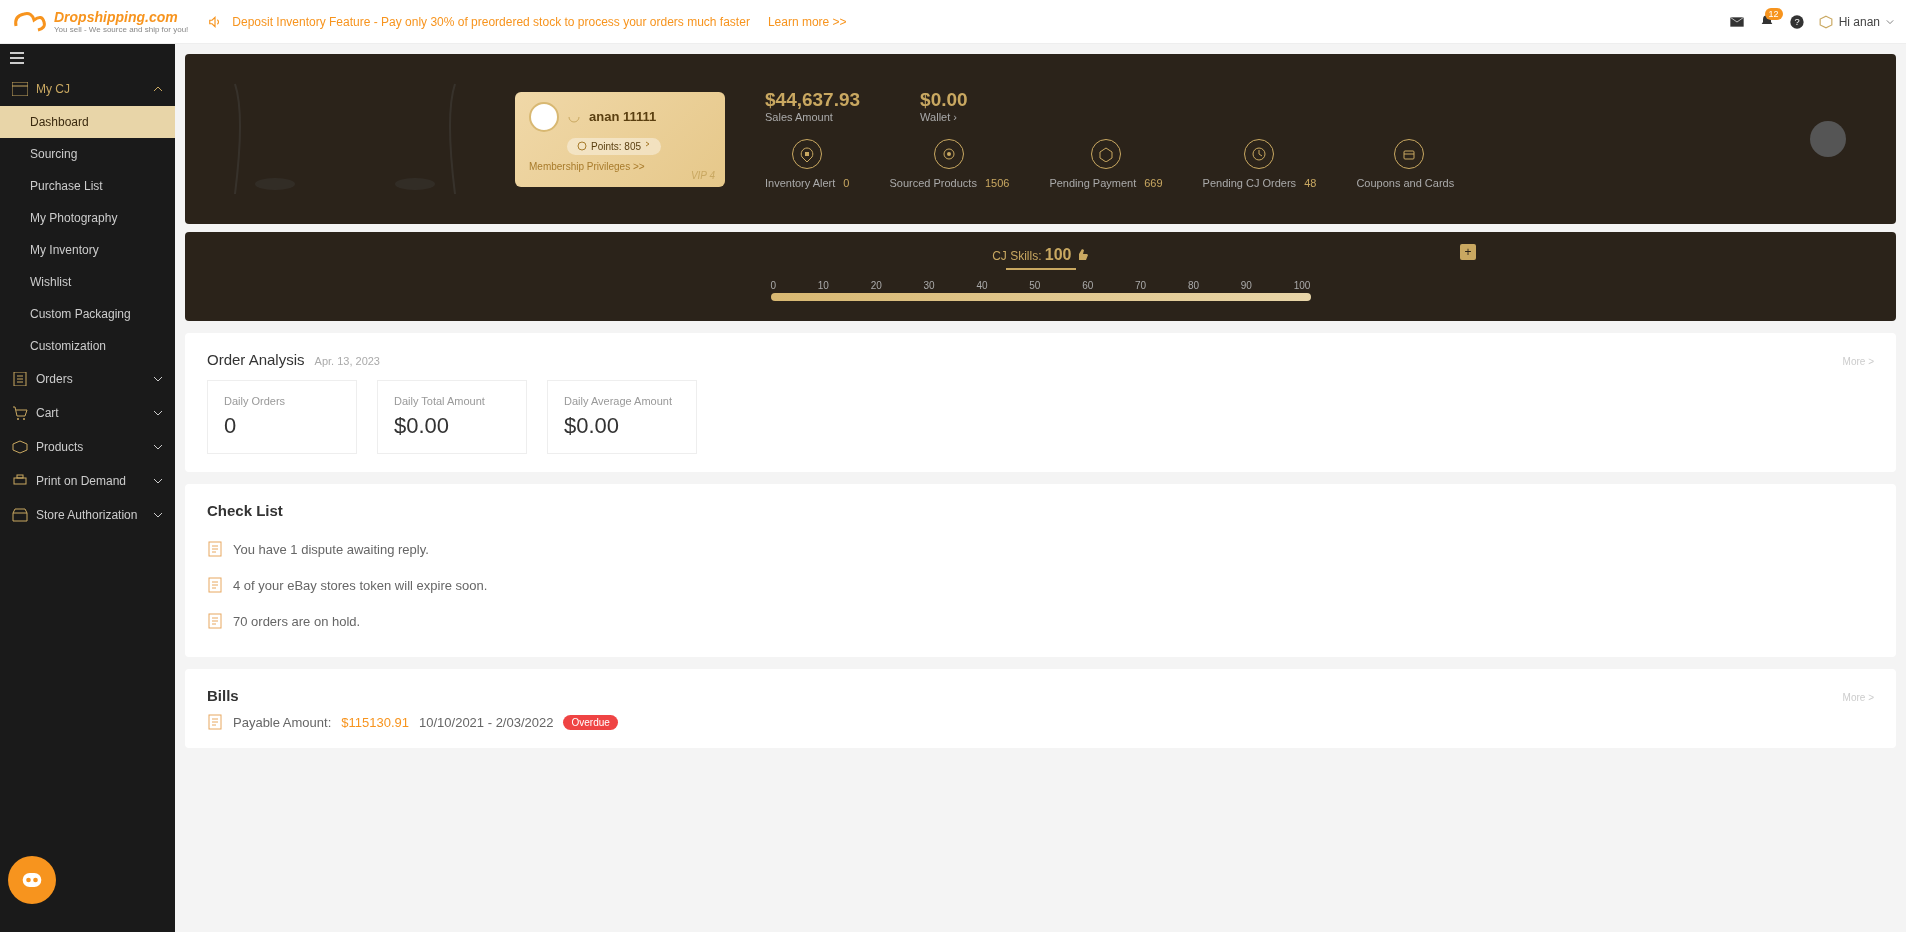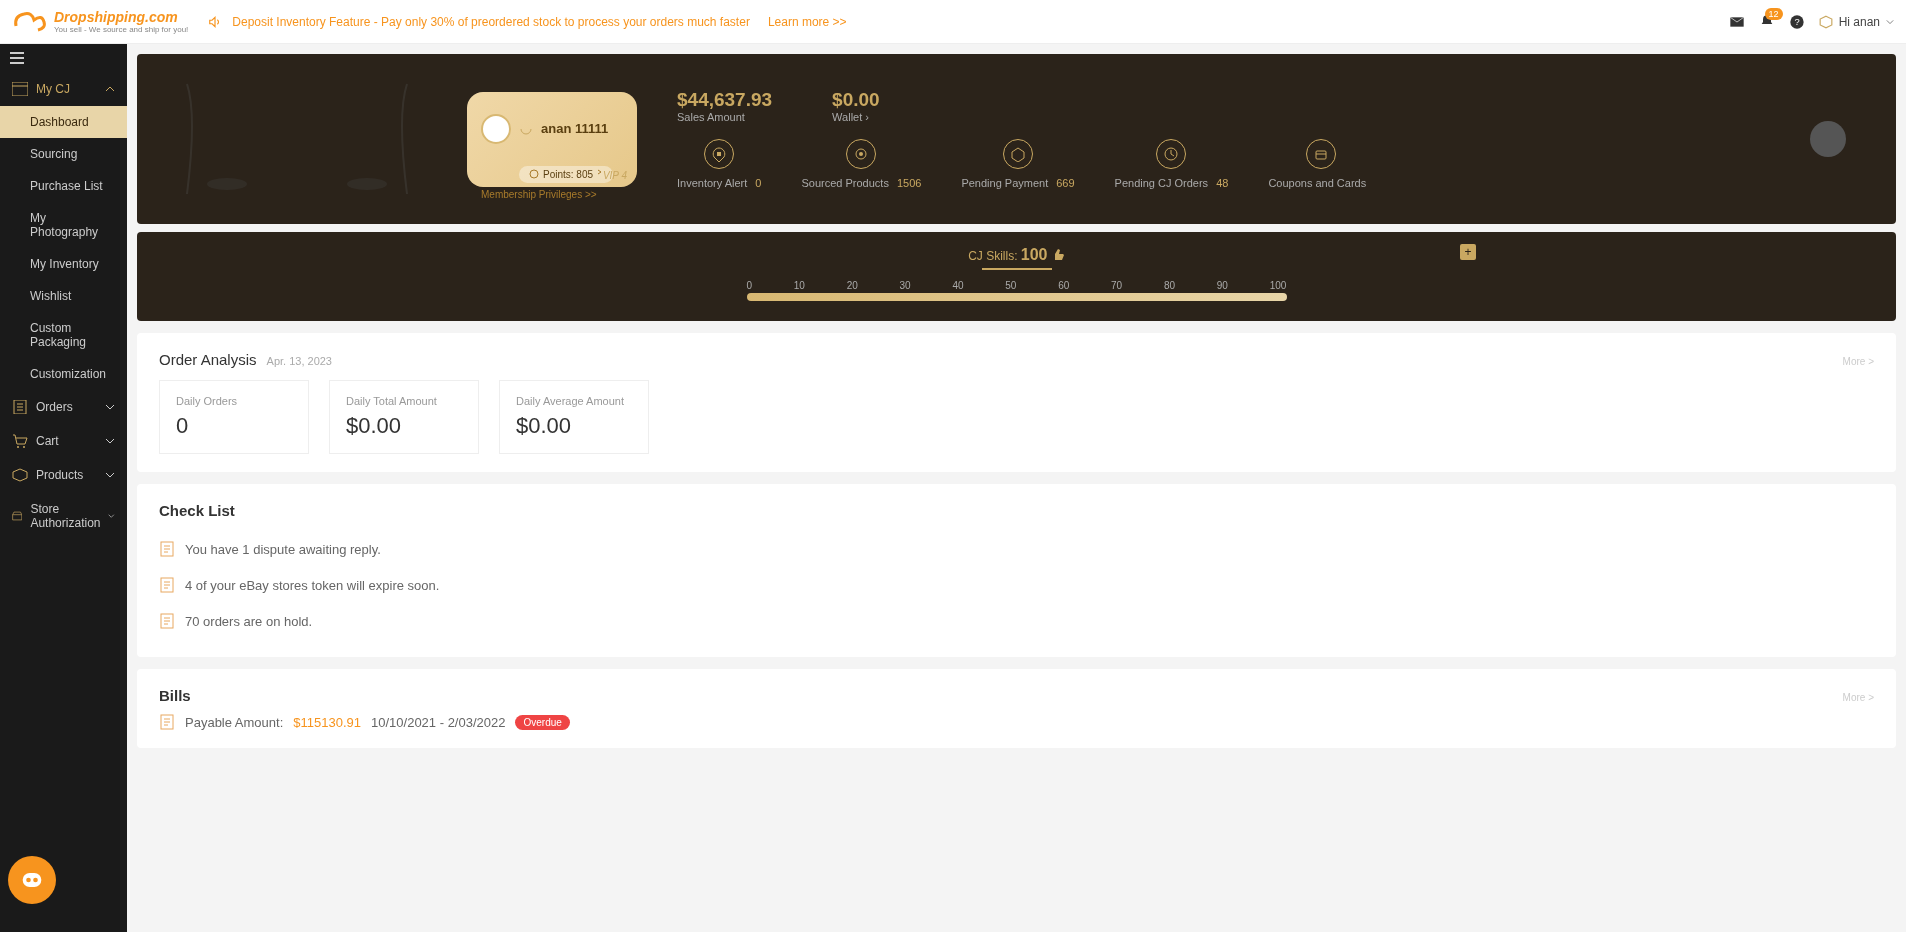--- a/index.html
+++ b/index.html
@@ -16,42 +16,42 @@
 .banner-link { color: #f7941e; cursor: pointer; margin-left: 8px; }
 .top-actions { margin-left: auto; display: flex; align-items: center; gap: 14px; }
 .icon-sm { width: 16px; height: 16px; cursor: pointer; position: relative; }
 .badge { position: absolute; top: -6px; right: -8px; background: #f7941e; color: #fff; border-radius: 8px; font-size: 9px; padding: 1px 4px; }
 .user-menu { display: flex; align-items: center; gap: 6px; cursor: pointer; color: #444; font-size: 12px; }
 
 
 .layout { display: flex; height: calc(100vh - 44px); }
 
 
-.sidebar { width: 127px; background: #1a1a1a; color: #ccc; font-size: 12px; overflow-y: auto; position: relative; flex-shrink: 0; }
+.sidebar { width: 175px; background: #1a1a1a; color: #ccc; font-size: 12px; overflow-y: auto; position: relative; flex-shrink: 0; }
 .sidebar-toggle { text-align: right; padding: 8px 10px; }
 .side-section { padding: 10px 12px; display: flex; align-items: center; gap: 8px; cursor: pointer; }
 .side-section.expanded { color: #c9a861; }
 .side-sub { padding: 9px 12px 9px 30px; cursor: pointer; color: #ccc; font-size: 12px; }
 .side-sub.active { background: #e8d5a8; color: #3b2a0f; }
 .side-icon { width: 16px; height: 14px; display: inline-block; }
 .chev { margin-left: auto; width: 10px; height: 10px; }
 
 .chatbot { position: fixed; left: 8px; bottom: 28px; width: 48px; height: 48px; background: #f7941e; border-radius: 50%; display: flex; align-items: center; justify-content: center; cursor: pointer; z-index: 100; }
 
 
 .main { flex: 1; overflow-y: auto; padding: 10px; background: #f4f4f4; }
 
 
 .hero { background: #2b231a; border-radius: 4px; padding: 20px 30px; display: flex; align-items: center; gap: 40px; color: #d8c089; position: relative; height: 170px; }
 .hero-curtains { width: 260px; height: 130px; position: relative; opacity: 0.3; }
-.user-card { width: 170px; height: 95px; background: linear-gradient(135deg, #f0d8a8, #e6c88a); border-radius: 16px; padding: 22px 14px; color: #5a3f10; position: relative; flex-shrink: 0; }
+.user-card { width: 210px; height: 95px; background: linear-gradient(135deg, #f0d8a8, #e6c88a); border-radius: 6px; padding: 10px 14px; color: #5a3f10; position: relative; flex-shrink: 0; }
 .user-card-top { display: flex; align-items: center; gap: 8px; }
 .avatar-sm { width: 30px; height: 30px; border-radius: 50%; background: #fff; border: 2px solid #d8b872; }
 .username { font-weight: bold; font-size: 13px; }
-.points-pill { margin-top: 22px; margin-left: 38px; background: rgba(255,255,255,0.4); border-radius: 12px; padding: 3px 10px; font-size: 10px; display: inline-flex; align-items: flex-start; gap: 4px; }
+.points-pill { margin-top: 6px; margin-left: 38px; background: rgba(255,255,255,0.4); border-radius: 12px; padding: 3px 10px; font-size: 10px; display: inline-flex; align-items: flex-start; gap: 4px; }
 .priv-link { margin-top: 6px; font-size: 10px; color: #a87b2b; }
 .vip-tag { position: absolute; bottom: 6px; right: 10px; font-size: 10px; font-style: italic; color: #c9a861; }
 
 .hero-stats { display: flex; flex-direction: column; gap: 6px; }
 .stat-row-top { display: flex; gap: 60px; }
 .stat-big { color: #c9a861; font-size: 19px; font-weight: bold; }
 .stat-lbl { color: #aaa; font-size: 11px; }
 
 .stat-row-icons { display: flex; gap: 40px; margin-top: 10px; }
 .stat-icon-cell { text-align: center; }
@@ -190,20 +190,30 @@
       <span>Cart</span>
       <svg class="chev" viewBox="0 0 10 10">
           <path d="M1 3l4 4 4-4" fill="none" stroke="#ccc"></path>
         </svg>
     </div>
     <div class="side-section">
       <svg class="side-icon" viewBox="0 0 16 14">
           <path d="M8 1l7 3v6l-7 3-7-3V4z" fill="none" stroke="#c9a861"></path>
         </svg>
       <span>Products</span>
+      <svg class="chev" viewBox="0 0 10 10">
+          <path d="M1 3l4 4 4-4" fill="none" stroke="#ccc"></path>
+        </svg>
+    </div>
+    <div class="side-section">
+      <svg class="side-icon" viewBox="0 0 16 14">
+          <rect x="2" y="4" width="12" height="6" fill="none" stroke="#c9a861"></rect>
+          <rect x="5" y="1" width="6" height="3" fill="none" stroke="#c9a861"></rect>
+        </svg>
+      <span>Print on Demand</span>
       <svg class="chev" viewBox="0 0 10 10">
           <path d="M1 3l4 4 4-4" fill="none" stroke="#ccc"></path>
         </svg>
     </div>
     <div class="side-section">
       <svg class="side-icon" viewBox="0 0 16 14">
           <path d="M1 5h14l-2-4H3zM1 5v8h14V5" fill="none" stroke="#c9a861"></path>
         </svg>
       <span>Store Authorization</span>
       <svg class="chev" viewBox="0 0 10 10">

